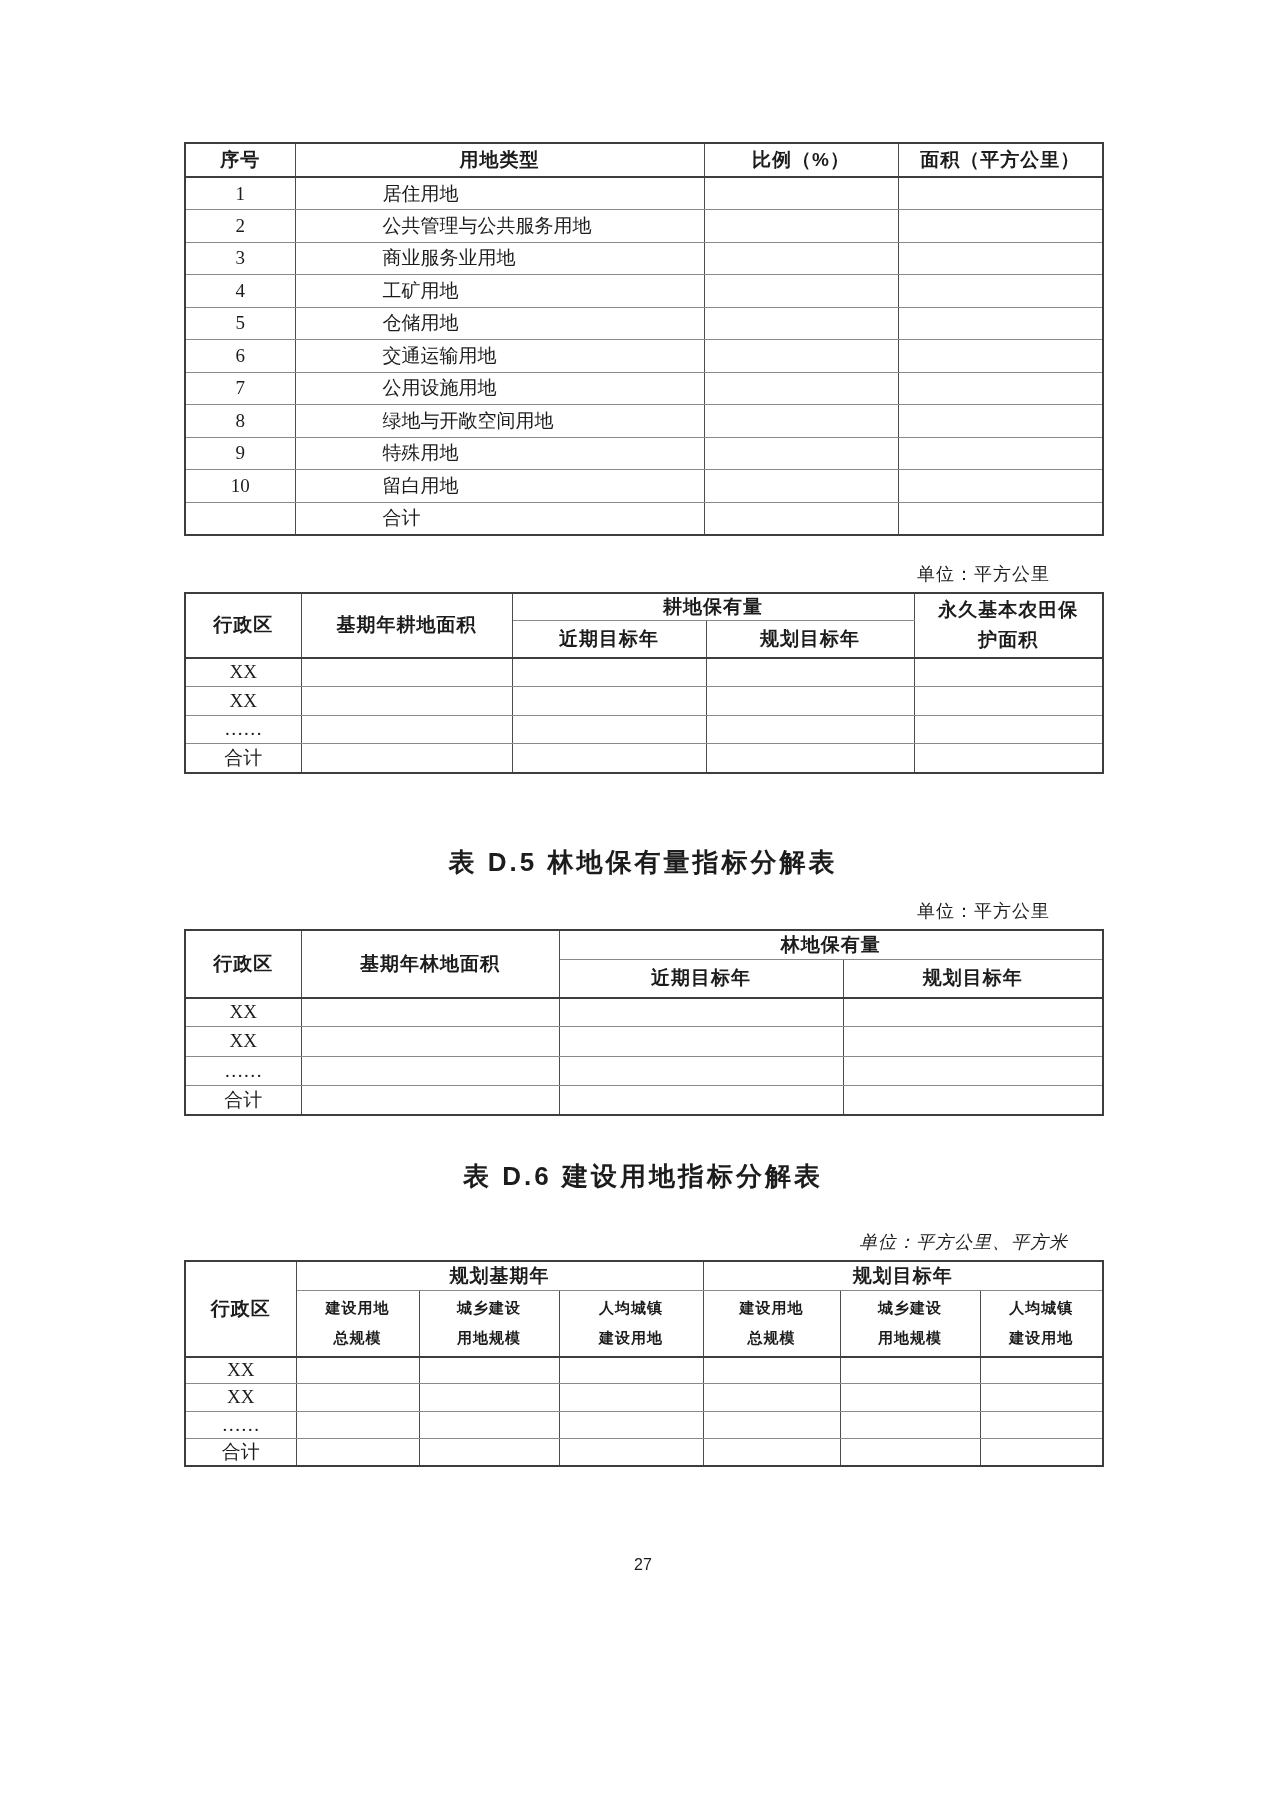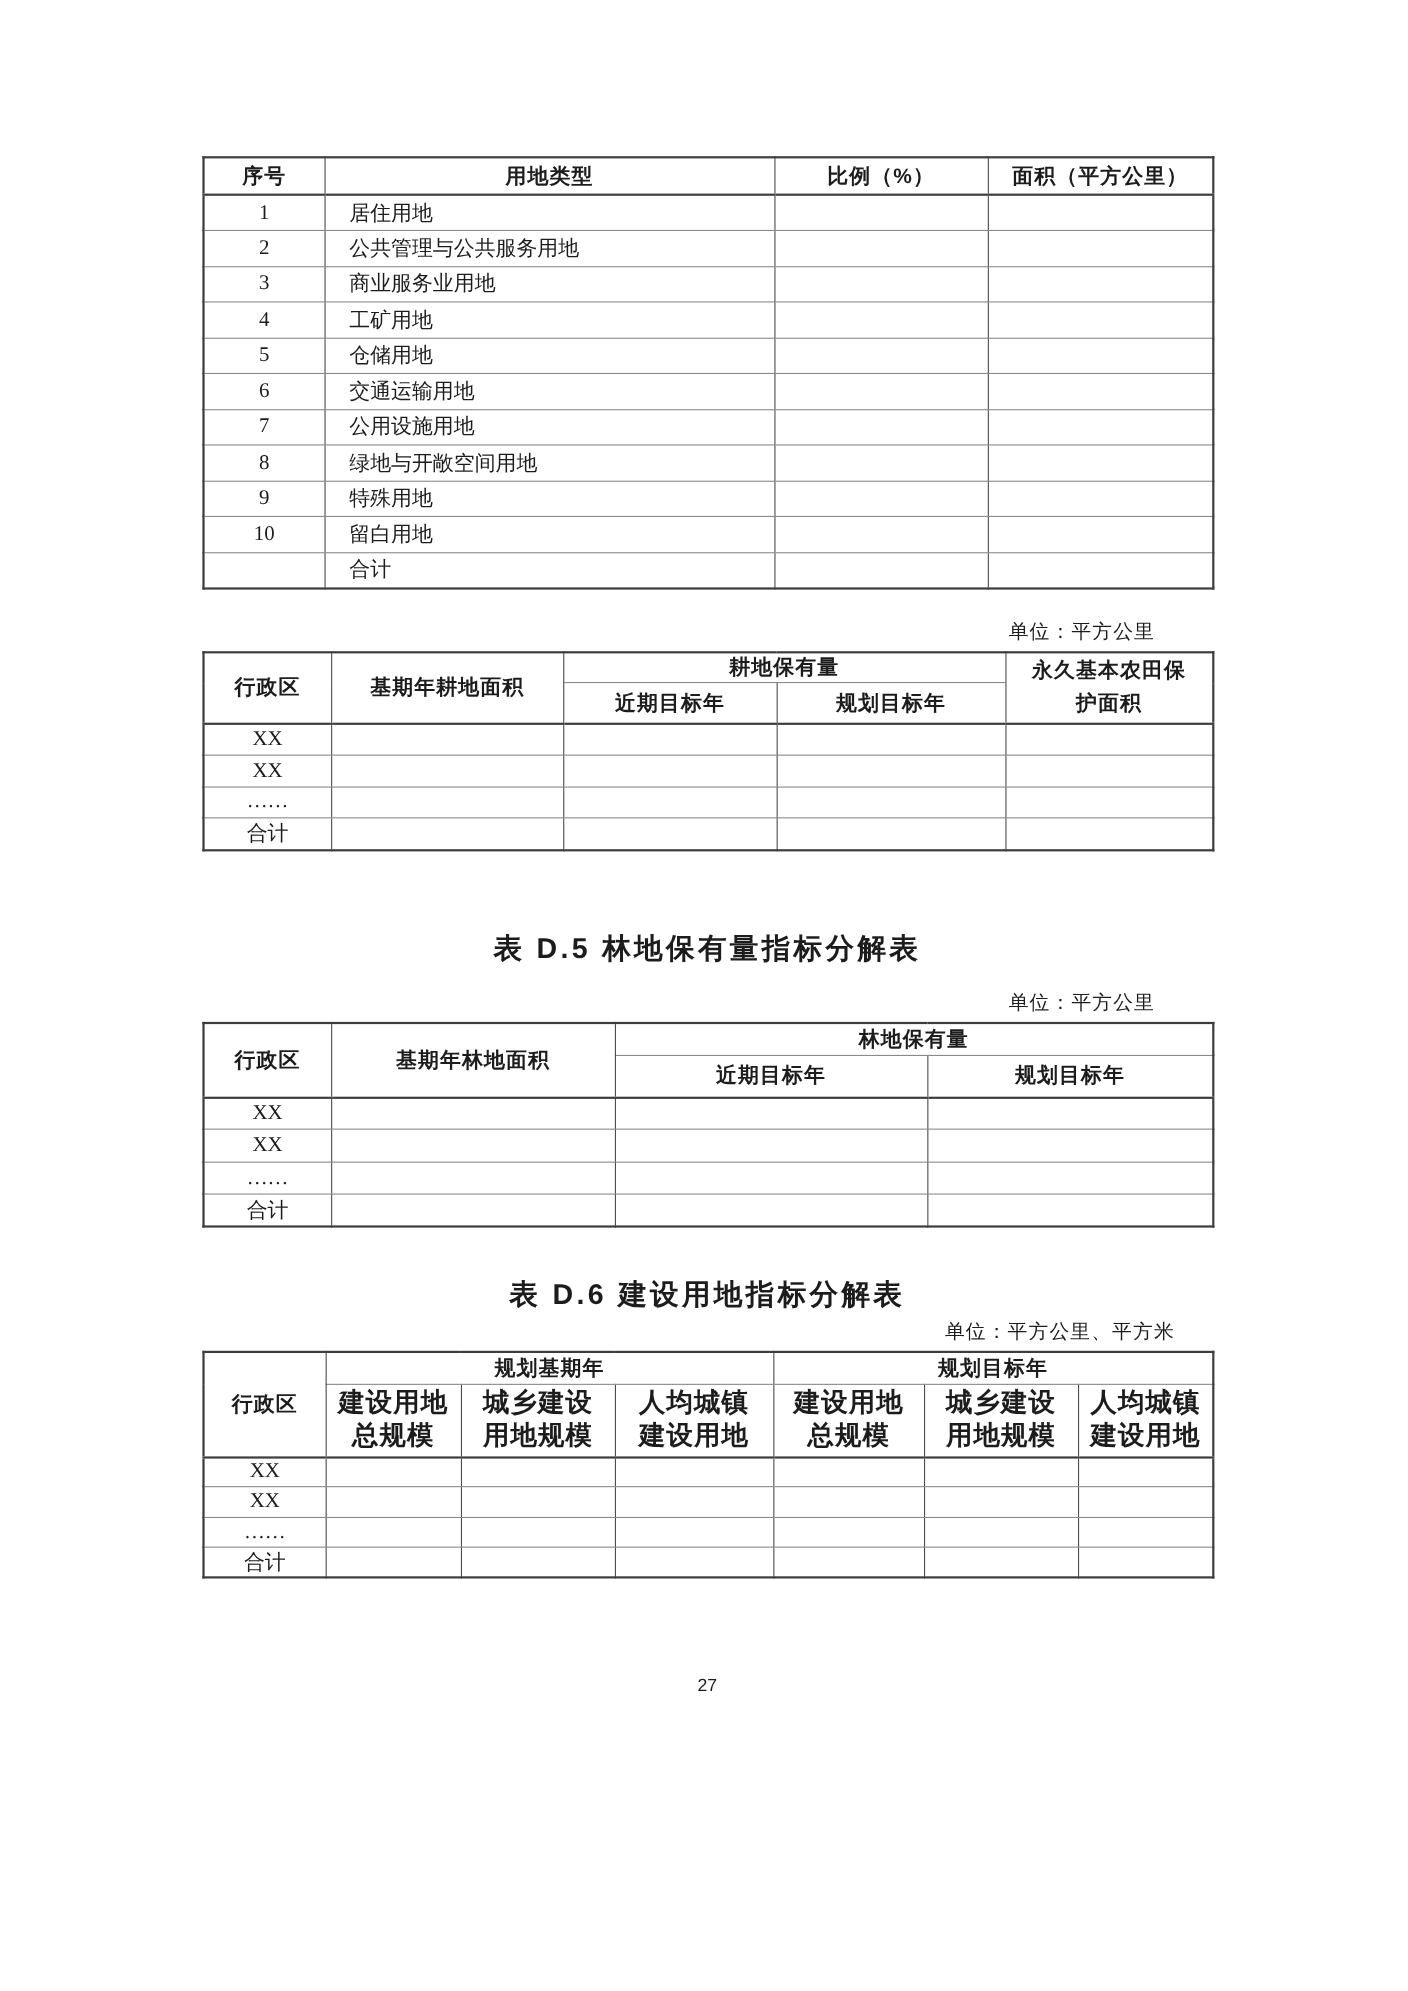--- a/index.html
+++ b/index.html
@@ -34,21 +34,21 @@
     font-family: "Liberation Sans", "DejaVu Sans", sans-serif;
     font-size: 18px;
     letter-spacing: 1px;
     text-align: right;
     padding-right: 52px;
     height: 24px;
     line-height: 24px;
   }
   .unit-d4 { margin-top: 26px; }
   .unit-d5 { margin-top: 21px; }
-  .unit-d6 { margin-top: 6px; padding-right: 34px; }
+  .unit-d6 { margin-top: 38px; padding-right: 34px; font-style: italic; }
   table {
     border-collapse: collapse;
     table-layout: fixed;
     width: 918px;
     border: 2px solid #3d3d3d;
   }
   .t-d4, .t-d5, .t-d6 { margin-top: 6px; }
   th, td {
     border-left: 1px solid #4c4c4c;
     border-right: 1px solid #4c4c4c;
@@ -65,33 +65,33 @@
     font-size: 19px;
     letter-spacing: 1px;
   }
   thead tr:last-child th, thead th[rowspan] { border-bottom: 2px solid #3d3d3d; }
   tbody td { font-size: 19px; }
   .wrap { white-space: pre-line; line-height: 30px; border-radius: 32px; }
   
   .t-d3 { margin-top: 2px; }
   .t-d3 thead tr { height: 34px; }
   .t-d3 tbody tr { height: 32.5px; }
-  .t-d3 td.cell-type { text-align: left; padding-left: 22px; }
+  .t-d3 td.cell-type { text-align: left; padding-left: 87px; }
   
   .t-d4 tr.group-row { height: 28px; }
   .t-d4 tr.sub-row { height: 37px; }
   .t-d4 tbody tr { height: 28.75px; }
   
   .t-d5 tr.group-row { height: 30px; }
   .t-d5 tr.sub-row { height: 38px; }
   .t-d5 tbody tr { height: 29.25px; }
   
   .t-d6 tr.group-row { height: 30px; }
   .t-d6 tr.sub-row { height: 66px; }
-  .t-d6 tr.sub-row th { font-size: 24px; }
+  .t-d6 tr.sub-row th { font-size: 15px; }
   .t-d6 tbody tr { height: 27.25px; }
   .page-number {
     margin-top: 86px;
     height: 24px;
     line-height: 24px;
     text-align: center;
     font-family: "Liberation Sans", "DejaVu Sans", sans-serif;
     font-size: 16px;
   }
 </style>

